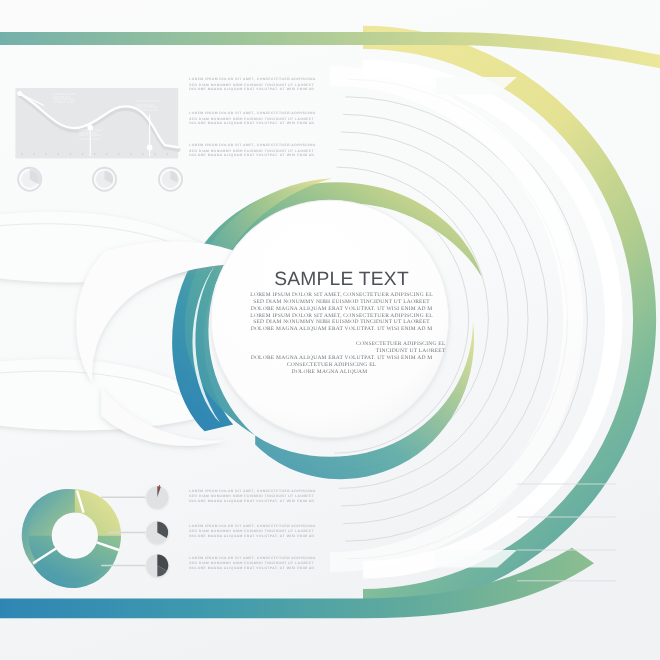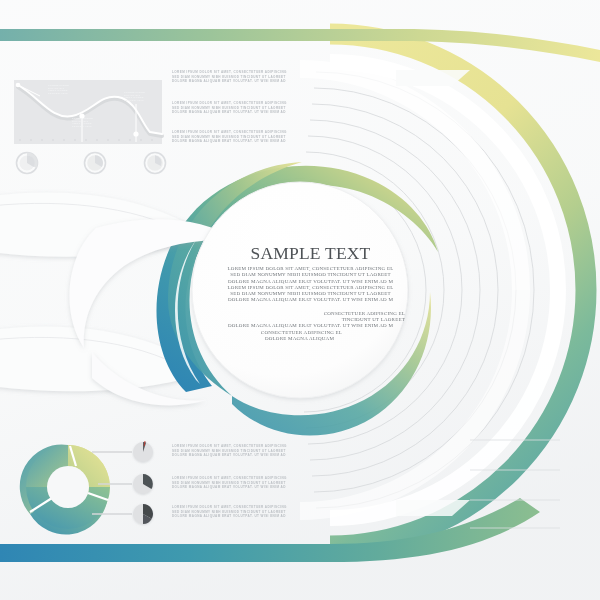--- a/index.html
+++ b/index.html
@@ -33,21 +33,21 @@
   .microblock div { white-space: nowrap; }
 
   
   #center-text {
     position: absolute;
     left: 208px; top: 243px;
     width: 205px;
     text-align: center;
   }
   #sample-title {
-    font-family: Liberation Serif, serif;
+    font-family: Liberation Sans, sans-serif;
     font-size: 17.5px;
     font-weight: 400;
     letter-spacing: 0.2px;
     color: #4e5256;
     line-height: 20px;
     margin-bottom: 3px;
   }
   .serif-body {
     font-family: "Liberation Serif", serif;
     font-size: 5.0px;

